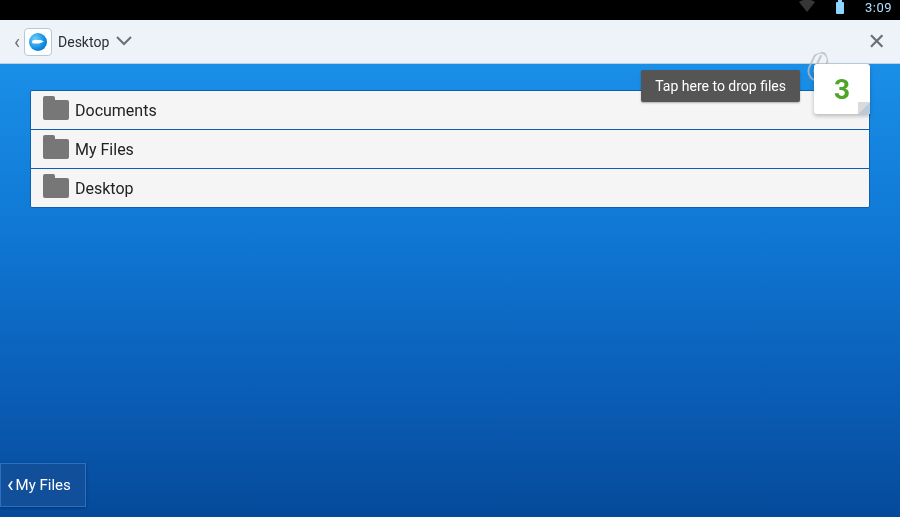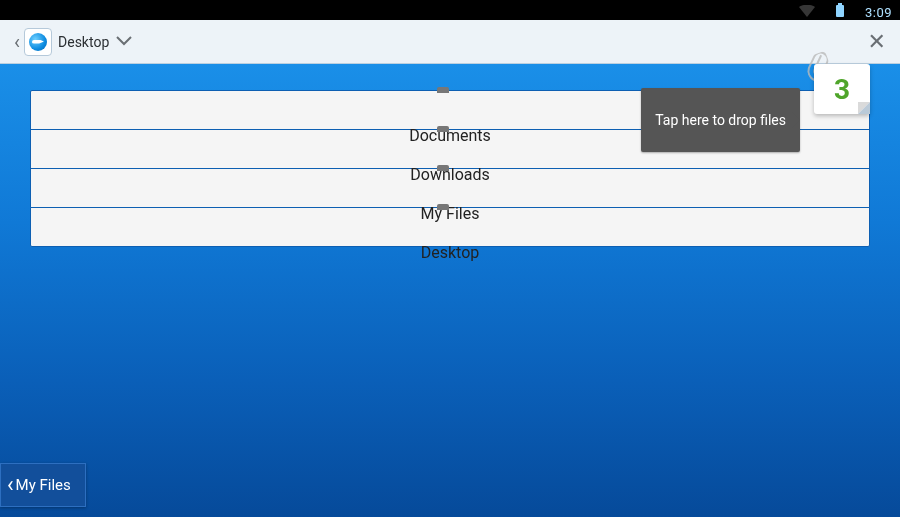--- a/index.html
+++ b/index.html
@@ -4,21 +4,21 @@
 <style>
   * { box-sizing: border-box; margin: 0; padding: 0; }
   html, body { width: 900px; height: 517px; overflow: hidden; font-family: Roboto, Arial, sans-serif; }
 
   
   .status-bar {
     height: 20px;
     background: #000;
     color: #fff;
     display: flex;
-    align-items: flex-end;
+    align-items: flex-start;
     justify-content: flex-end;
     padding: 0 8px;
     font-size: 13px;
     gap: 20px;
   }
   .status-bar .wifi { opacity: .4; }
   .status-bar .batt { color:#9cf; font-size:12px; }
   .status-bar .clock { color: #aee0ff; letter-spacing: .5px; }
 
   
@@ -73,43 +73,42 @@
 
   
   .file-list { }
   .file-row {
     display:flex; align-items:center;
     height: 40px;
     background: #f5f5f5;
     border: 1px solid #0d5fb2;
     margin-bottom: -1px;
     padding: 0 12px;
-    gap: 35px;
+    gap: 6px;
     cursor: pointer;
-    flex-direction: column;
   }
   .file-row:first-child { border-top-left-radius:2px; border-top-right-radius:2px; }
   .file-row:last-child  { border-bottom-left-radius:2px; border-bottom-right-radius:2px; }
   .folder-icon {
     width: 26px; height: 20px;
     background: #777;
     border-radius: 2px;
     position: relative;
   }
   .folder-icon::before{
     content:""; position:absolute; top:-4px; left:0;
     width:12px; height:6px; background:#777; border-radius:2px 2px 0 0;
   }
   .file-label { font-size:16px; color:#222; }
 
   
   .droptip {
-    position:absolute; top: 24px; right: 100px;
+    position:absolute; top: 6px; right: 100px;
     background:#555; color:#fff; font-size:14px;
-    padding: 24px 14px; border-radius:2px;
+    padding: 8px 14px; border-radius:2px;
     box-shadow: 0 1px 2px rgba(0,0,0,.3);
   }
   .droptip::after{
     content:""; position:absolute; right:-8px; top:50%; margin-top:-8px;
     border: 8px solid transparent; border-left-color:#555;
   }
 
   .note {
     position:absolute; top: 0px; right: 30px;
     width: 56px; height: 50px;
@@ -187,24 +186,20 @@
 
 <div class="canvas">
 
   <div class="file-list">
     <div class="file-row">
       <span class="folder-icon"></span>
       <span class="file-label">Documents</span>
     </div>
     <div class="file-row">
       <span class="folder-icon"></span>
-      <span class="file-label">Downloads</span>
-    </div>
-    <div class="file-row">
-      <span class="folder-icon"></span>
       <span class="file-label">My Files</span>
     </div>
     <div class="file-row">
       <span class="folder-icon"></span>
       <span class="file-label">Desktop</span>
     </div>
   </div>
 
   <div class="droptip">Tap here to drop files</div>
 

